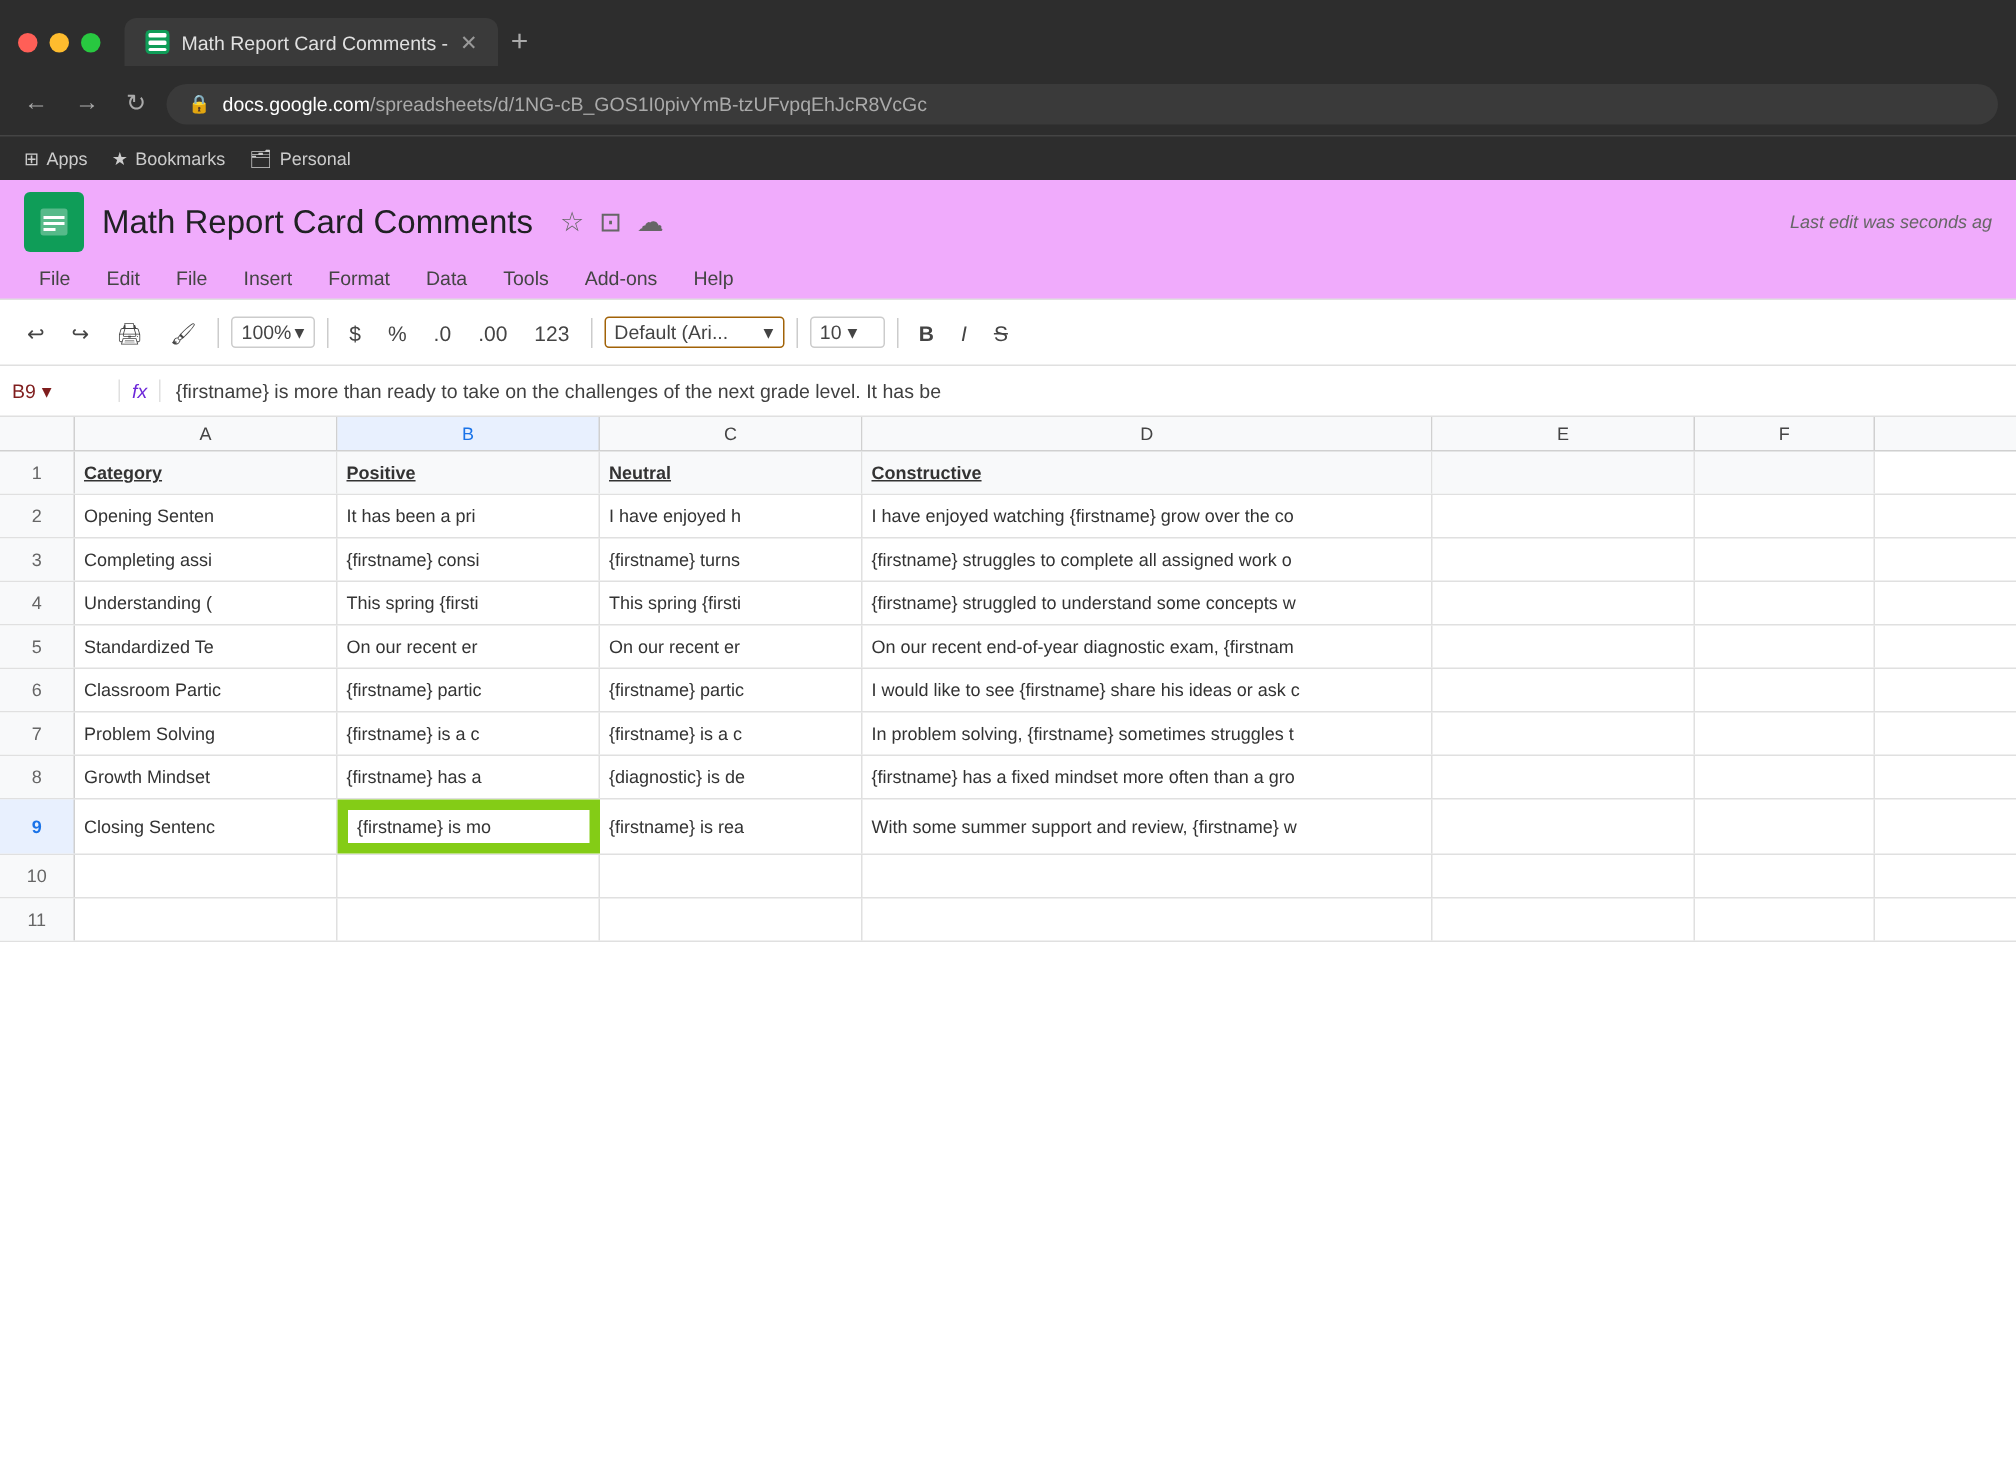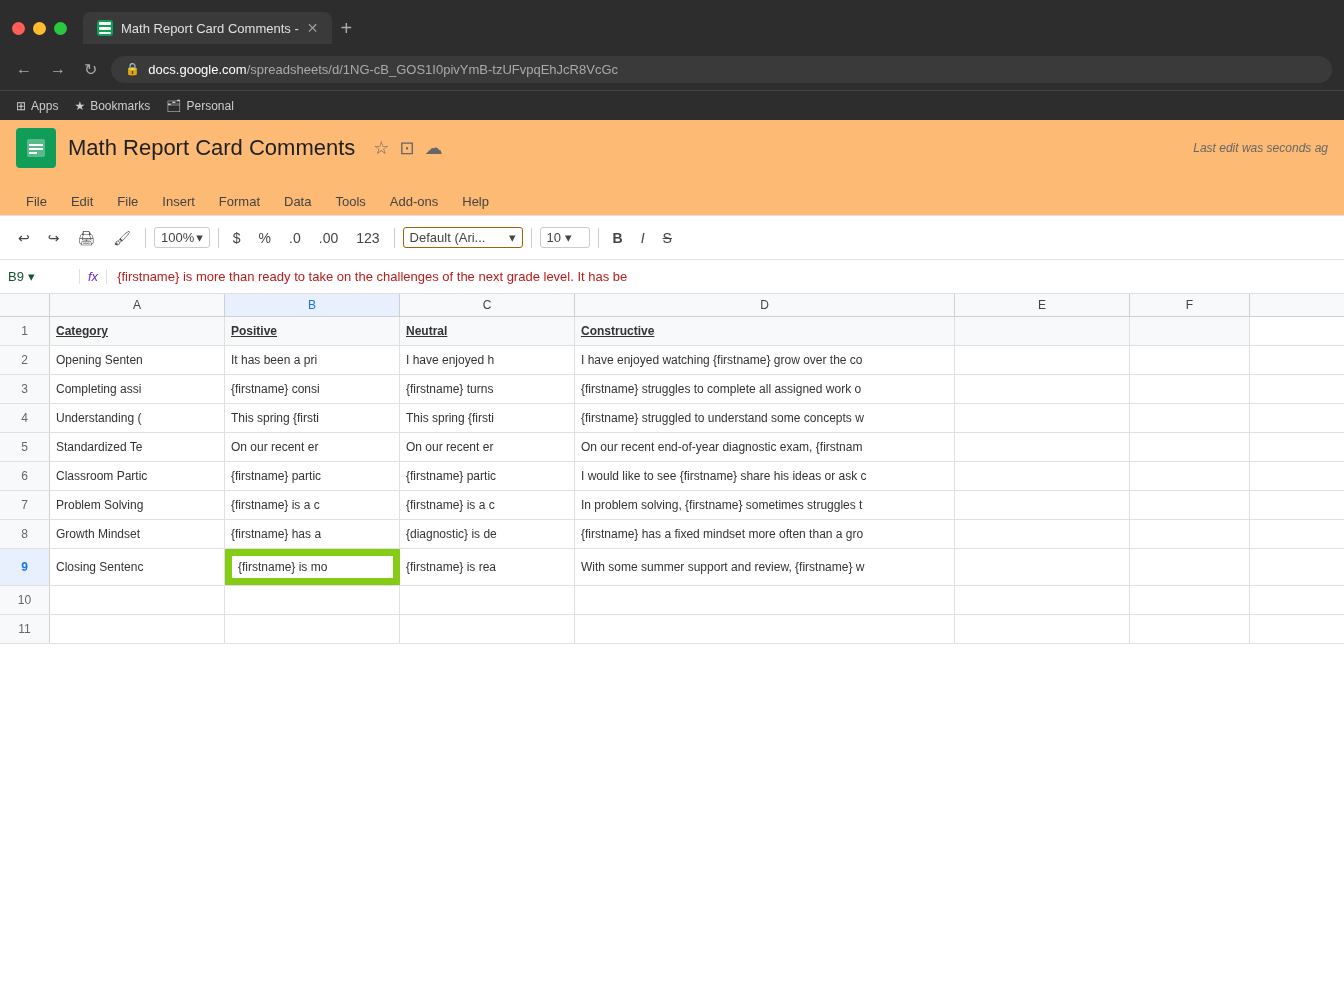--- a/index.html
+++ b/index.html
@@ -23,46 +23,46 @@
     .address-bar { flex: 1; background: #3a3a3a; border-radius: 20px; padding: 6px 14px; display: flex; align-items: center; gap: 8px; }
     .lock-icon { color: #aaa; font-size: 12px; }
     .address-text { color: #e0e0e0; font-size: 13px; white-space: nowrap; overflow: hidden; }
     .address-domain { color: #fff; }
     .address-path { color: #aaa; text-align: center; }
     .bookmarks-bar { display: flex; align-items: center; padding: 4px 16px; gap: 16px; height: 30px; border-top: 1px solid #444; }
     .bookmark-item { display: flex; align-items: center; gap: 5px; color: #ccc; font-size: 12px; cursor: pointer; }
 
     
     .sheets-app { background: #fff; height: calc(984px - 120px); display: flex; flex-direction: column; }
-    .sheets-header { background: #fdba74; padding: 8px 16px 0; border-bottom: 1px solid #e0e0e0; }
+    .sheets-header { background: #f0abfc; padding: 8px 16px 0; border-bottom: 1px solid #e0e0e0; }
     .sheets-title-row { display: flex; align-items: center; gap: 12px; padding-bottom: 4px; }
     .sheets-logo { width: 40px; height: 40px; background: #0f9d58; border-radius: 4px; display: flex; align-items: center; justify-content: center; flex-shrink: 0; }
     .sheets-logo svg { width: 24px; height: 24px; }
     .sheets-title { font-size: 22px; font-weight: 400; color: #202124; }
     .sheets-title-icons { display: flex; gap: 10px; margin-left: 6px; color: #666; font-size: 18px; }
     .last-edit { margin-left: auto; color: #666; font-size: 12px; font-style: italic; }
     .sheets-menu { display: flex; gap: 4px; padding: 2px 0; }
-    .menu-item { padding: 4px 10px; font-size: 13px; color: #444; cursor: pointer; border-radius: 3px; margin-top: 16px; }
+    .menu-item { padding: 4px 10px; font-size: 13px; color: #444; cursor: pointer; border-radius: 3px; }
 
     
     .toolbar { display: flex; align-items: center; gap: 6px; padding: 4px 12px; border-bottom: 1px solid #e0e0e0; background: #fff; flex-wrap: nowrap; overflow: hidden; height: 44px; }
     .toolbar-btn { background: none; border: none; cursor: pointer; padding: 4px 6px; color: #444; font-size: 14px; border-radius: 3px; display: flex; align-items: center; gap: 2px; }
     .toolbar-divider { width: 1px; height: 20px; background: #ccc; margin: 0 2px; }
     .zoom-btn { display: flex; align-items: center; gap: 2px; border: 1px solid #ccc; border-radius: 3px; padding: 2px 6px; font-size: 13px; cursor: pointer; color: #444; background: #fff; }
     .font-selector { border: 1px solid #a16207; border-radius: 3px; padding: 2px 6px; font-size: 13px; cursor: pointer; color: #444; background: #fff; min-width: 120px; display: flex; align-items: center; gap: 4px; }
     .font-size-selector { border: 1px solid #ccc; border-radius: 3px; padding: 2px 6px; font-size: 13px; cursor: pointer; color: #444; background: #fff; width: 50px; display: flex; align-items: center; gap: 4px; }
     .bold-btn { font-weight: bold; font-size: 14px; }
     .italic-btn { font-style: italic; font-size: 14px; }
     .strike-btn { text-decoration: line-through; font-size: 14px; }
 
     
     .formula-bar { display: flex; align-items: center; border-bottom: 1px solid #e0e0e0; background: #fff; height: 34px; }
-    .cell-ref { padding: 0 8px; font-size: 13px; color: #14532d; min-width: 80px; border-right: 1px solid #e0e0e0; display: flex; align-items: center; gap: 4px; }
+    .cell-ref { padding: 0 8px; font-size: 13px; color: #7f1d1d; min-width: 80px; border-right: 1px solid #e0e0e0; display: flex; align-items: center; gap: 4px; }
     .fx-icon { color: #6d28d9; font-size: 13px; padding: 0 8px; border-right: 1px solid #e0e0e0; font-style: italic; }
-    .formula-content { flex: 1; padding: 0 10px; font-size: 13px; color: #b91c1c; white-space: nowrap; overflow: hidden; text-overflow: ellipsis; }
+    .formula-content { flex: 1; padding: 0 10px; font-size: 13px; color: #404040; white-space: nowrap; overflow: hidden; text-overflow: ellipsis; }
 
     
     .spreadsheet-container { flex: 1; overflow: auto; position: relative; }
     .spreadsheet { display: flex; flex-direction: column; }
     
     
     .col-headers { display: flex; position: sticky; top: 0; z-index: 10; background: #f8f9fa; border-bottom: 1px solid #d0d0d0; }
     .row-num-header { width: 50px; min-width: 50px; background: #f8f9fa; border-right: 1px solid #d0d0d0; }
     .col-header { text-align: center; font-size: 12px; color: #444; padding: 4px 0; border-right: 1px solid #d0d0d0; font-weight: 400; background: #f8f9fa; display: flex; align-items: center; justify-content: center; }
     .col-header.active { background: #e8f0fe; color: #1a73e8; }

